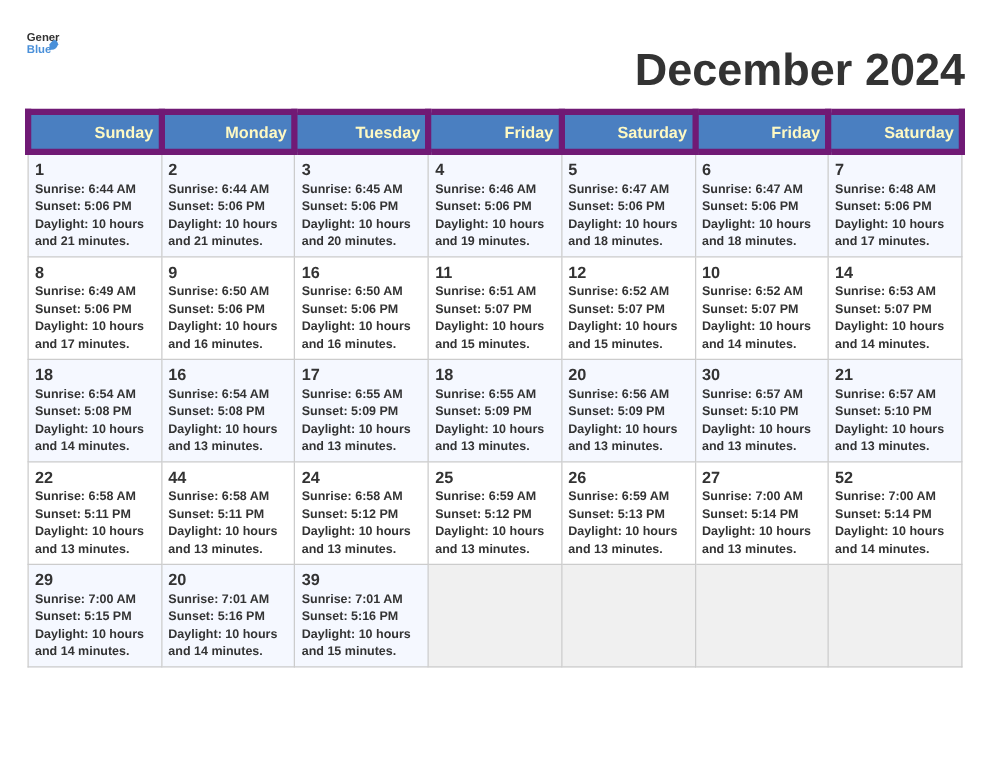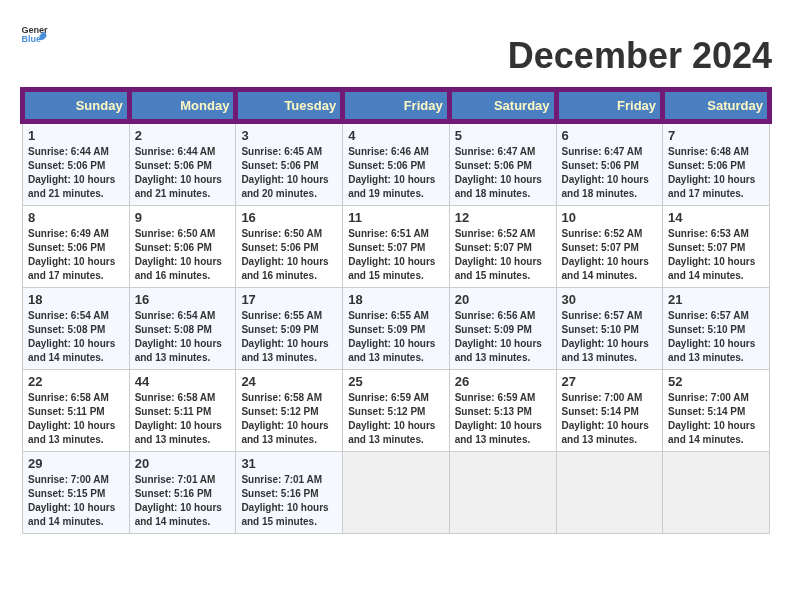--- a/index.html
+++ b/index.html
@@ -236,21 +236,21 @@
       <tr>
         <td>
           <span class="day-num">29</span>
           <div class="day-info">Sunrise: 7:00 AM<br>Sunset: 5:15 PM<br>Daylight: 10 hours and 14 minutes.</div>
         </td>
         <td>
           <span class="day-num">20</span>
           <div class="day-info">Sunrise: 7:01 AM<br>Sunset: 5:16 PM<br>Daylight: 10 hours and 14 minutes.</div>
         </td>
         <td>
-          <span class="day-num">31</span>
+          <span class="day-num">39</span>
           <div class="day-info">Sunrise: 7:01 AM<br>Sunset: 5:16 PM<br>Daylight: 10 hours and 15 minutes.</div>
         </td>
         <td class="empty-cell"></td>
         <td class="empty-cell"></td>
         <td class="empty-cell"></td>
         <td class="empty-cell"></td>
       </tr>
     </tbody>
 </table>
 

